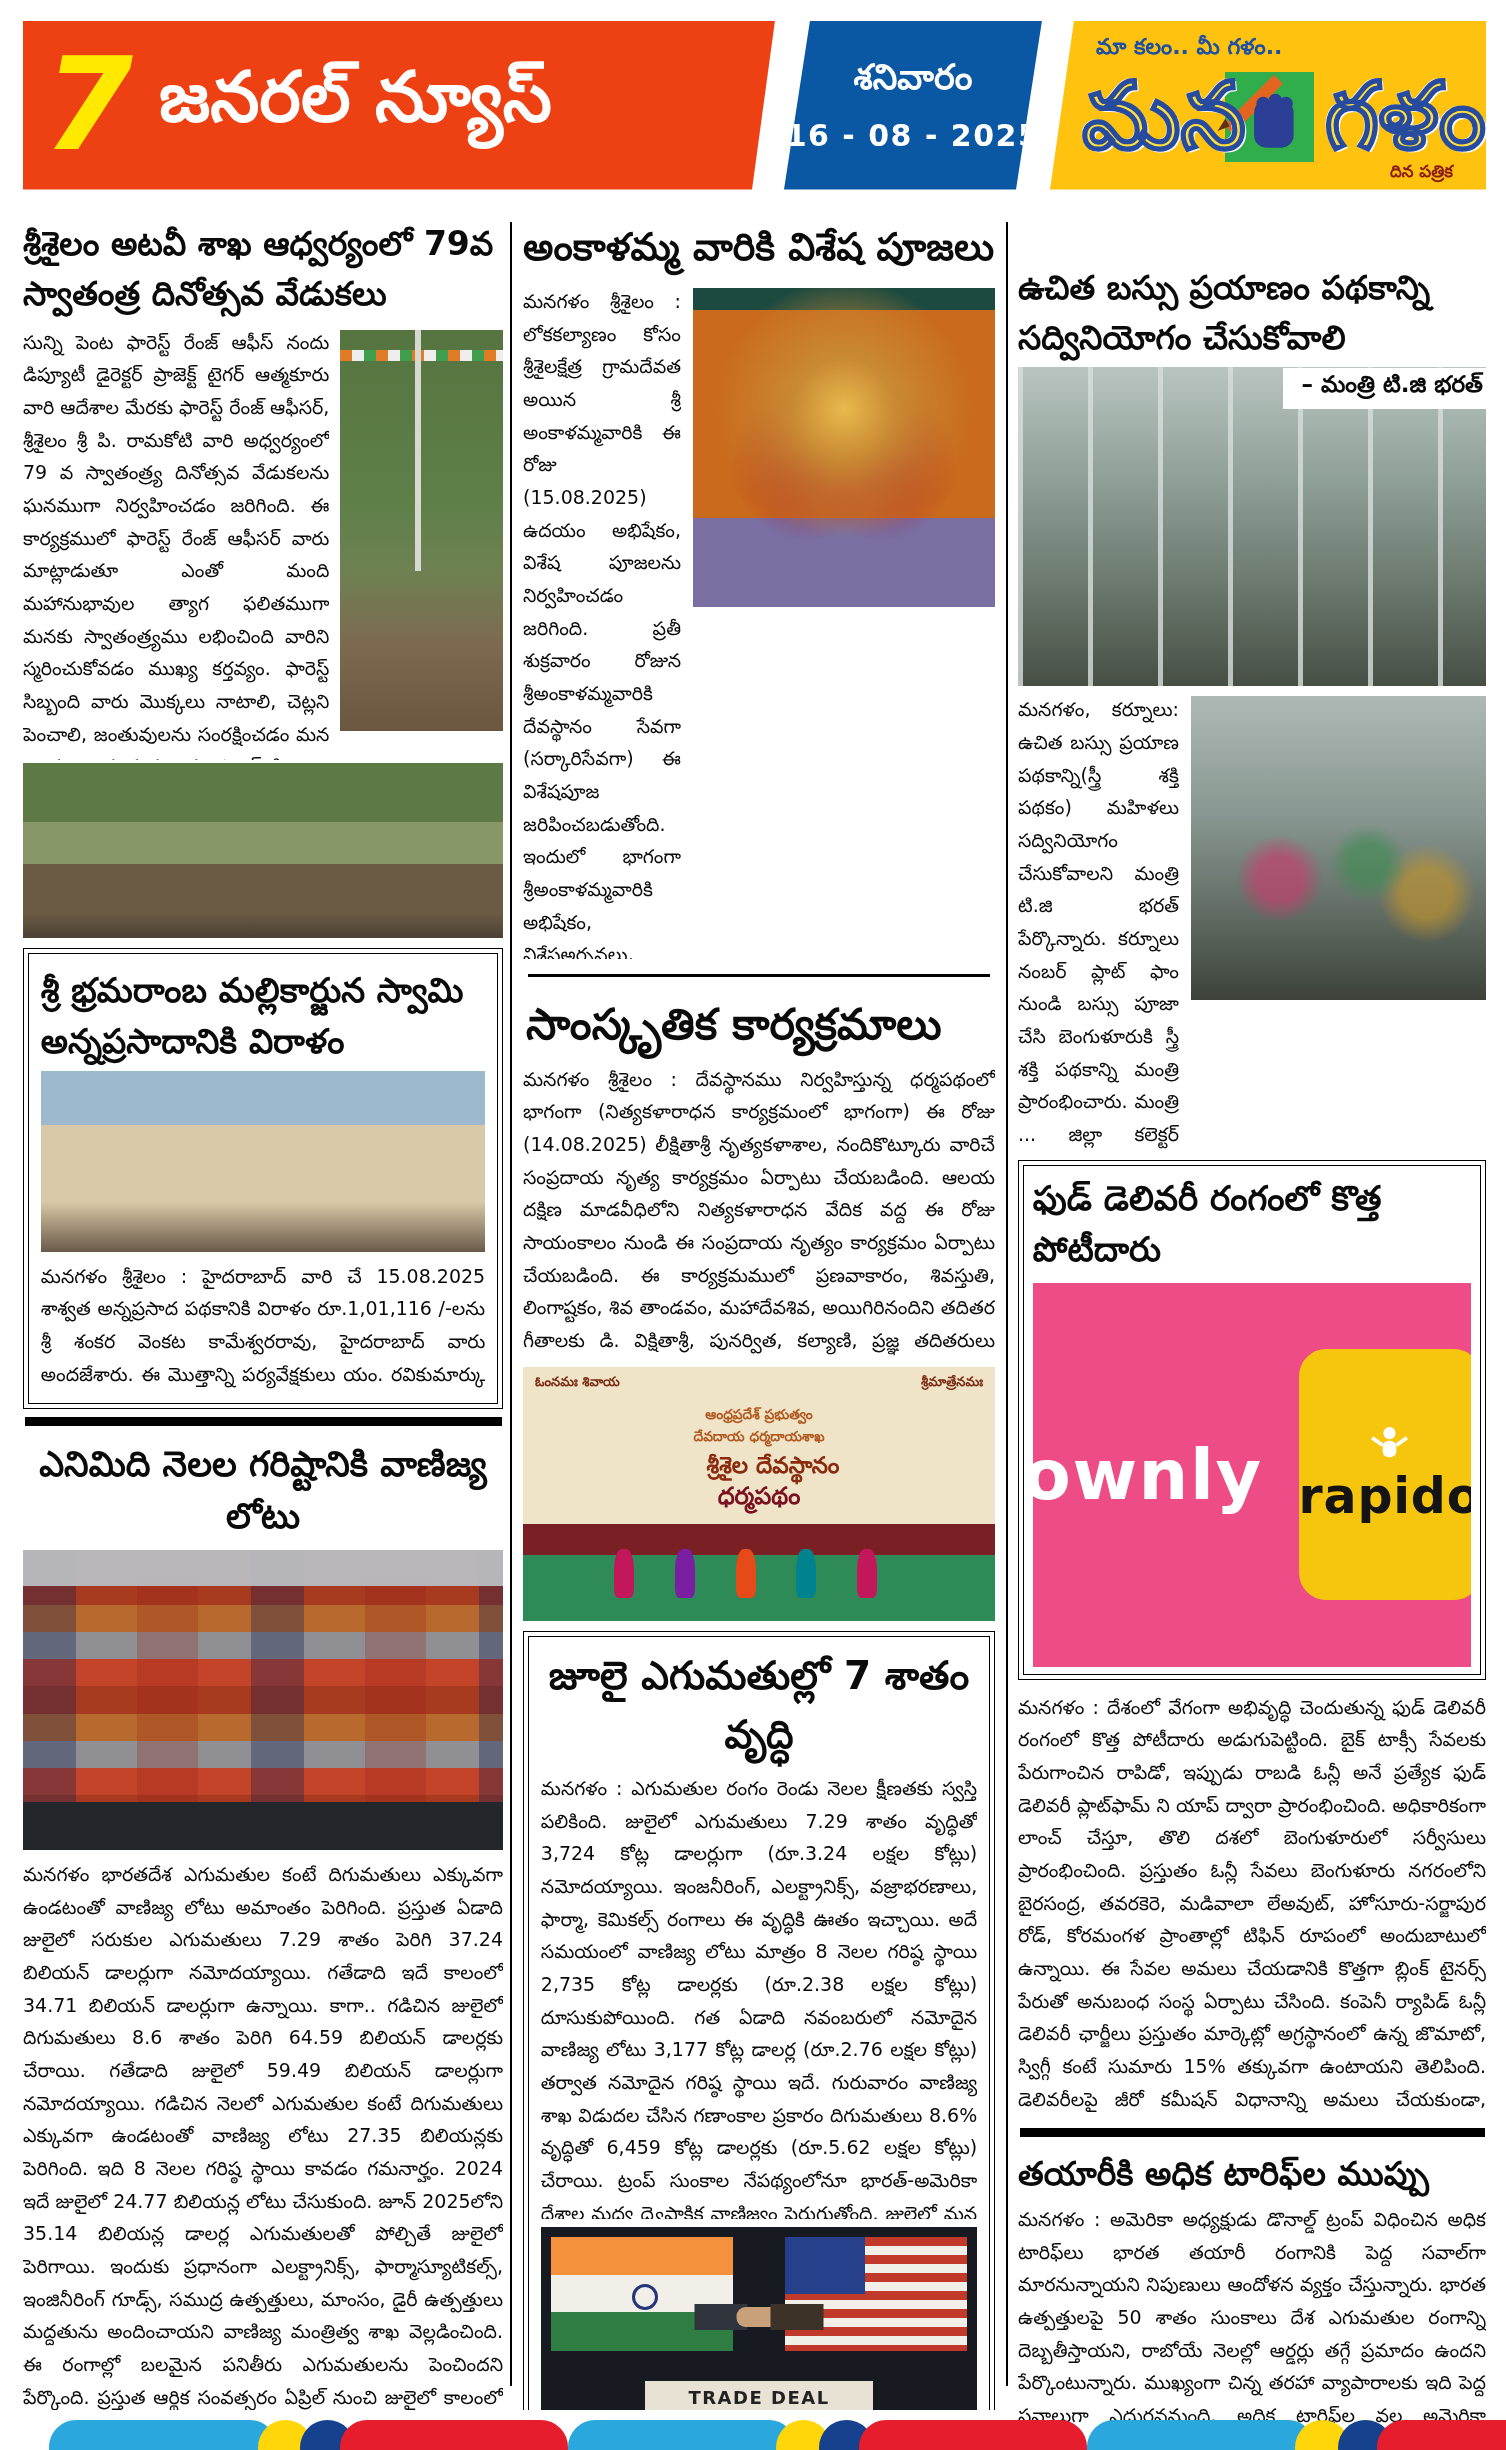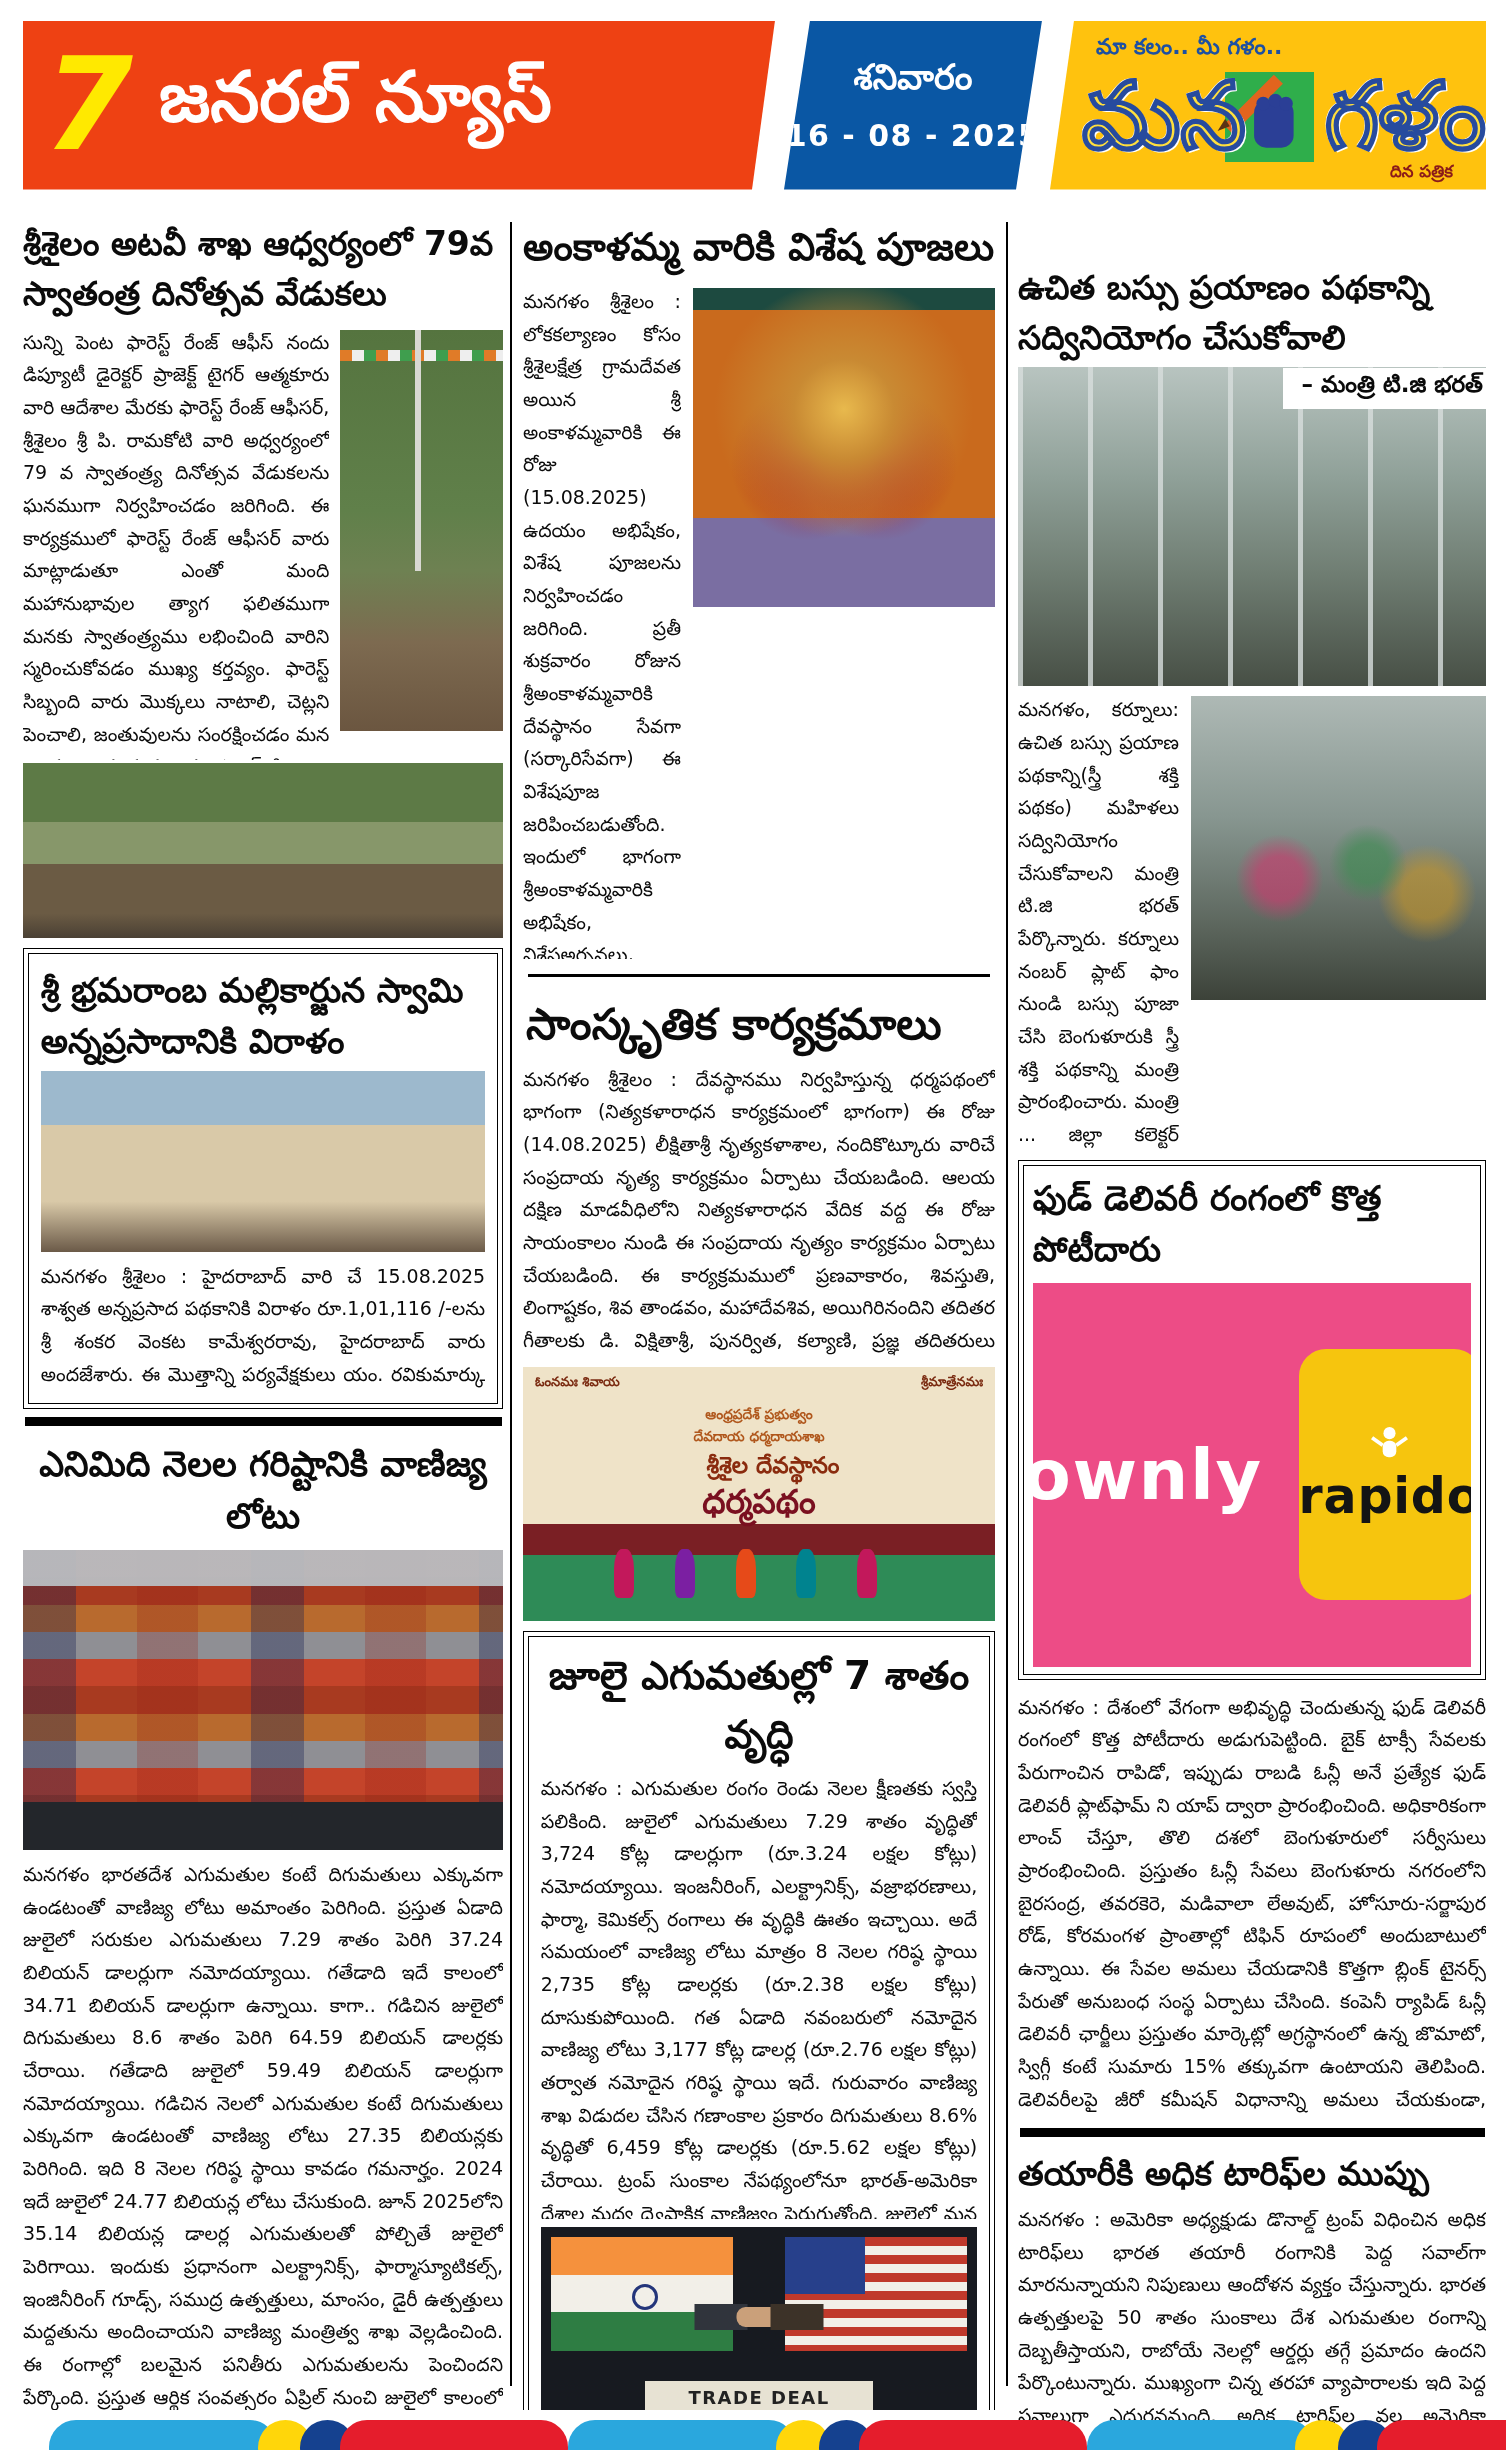--- a/index.html
+++ b/index.html
@@ -71,21 +71,21 @@
        radial-gradient(circle at 50% 38%,#e8b94d 0%,#c98a33 20%,rgba(0,0,0,0) 52%),
        radial-gradient(circle at 38% 55%,rgba(170,30,40,.8) 0%,rgba(0,0,0,0) 30%),
        radial-gradient(circle at 62% 55%,rgba(170,30,40,.8) 0%,rgba(0,0,0,0) 30%),
        linear-gradient(180deg,#1d4a40 0 7%,#c96a1d 7% 72%,#7a6ea2 72% 100%);}
   .ph-cult{width:100%;height:254px;margin:6px 0 4.6px;background:linear-gradient(180deg,#efe3c8 0 62%,#7a1f24 62% 74%,#2e8b57 74% 100%);}
   .cult-t1{position:absolute;top:7.6px;left:12px;font-size:13px;font-weight:bold;color:#7a2a10;}
   .cult-t2{position:absolute;top:7.6px;right:12px;font-size:13px;font-weight:bold;color:#7a2a10;}
   .cult-t3{position:absolute;top:39px;left:0;right:0;text-align:center;font-size:13.7px;color:#b0571c;font-weight:bold;}
   .cult-t4{position:absolute;top:61px;left:0;right:0;text-align:center;font-size:13.7px;color:#b0571c;font-weight:bold;}
   .cult-t5{position:absolute;top:85px;left:0;right:0;text-align:center;font-size:23px;color:#8a2b0e;font-weight:bold;padding-left:28px;}
-  .cult-t6{position:absolute;top:115px;left:0;right:0;text-align:center;font-size:33px;color:#7a1020;font-weight:bold;}
+  .cult-t6{position:absolute;top:115px;left:0;right:0;text-align:center;font-size:24px;color:#7a1020;font-weight:bold;}
   .dancer{position:absolute;bottom:23px;width:20px;height:49px;border-radius:40% 40% 20% 20%;}
   .ph-trade{width:100%;height:196px;margin-top:7.6px;background:#171a20;}
   .tflag{position:absolute;top:10.6px;width:182px;height:114px;}
   .tflag-in{left:10.6px;background:linear-gradient(180deg,#f5913d 0 33%,#f2efe8 33% 66%,#2e7d43 66% 100%);}
   .chakra{position:absolute;left:81px;top:47px;width:20px;height:20px;border:3px solid #24357a;border-radius:50%;}
   .tflag-us{right:10.6px;background:repeating-linear-gradient(180deg,#c0392b 0 9px,#f2efe8 9px 18px);}
   .canton{position:absolute;left:0;top:0;width:44%;height:50%;background:#27408b;}
   .shake{position:absolute;left:50%;top:73px;transform:translateX(-50%);width:129px;height:35px;}
   .sleeveL{position:absolute;left:0;top:4.6px;width:53px;height:26px;background:#30343c;}
   .sleeveR{position:absolute;right:0;top:4.6px;width:53px;height:26px;background:#3c3228;}

